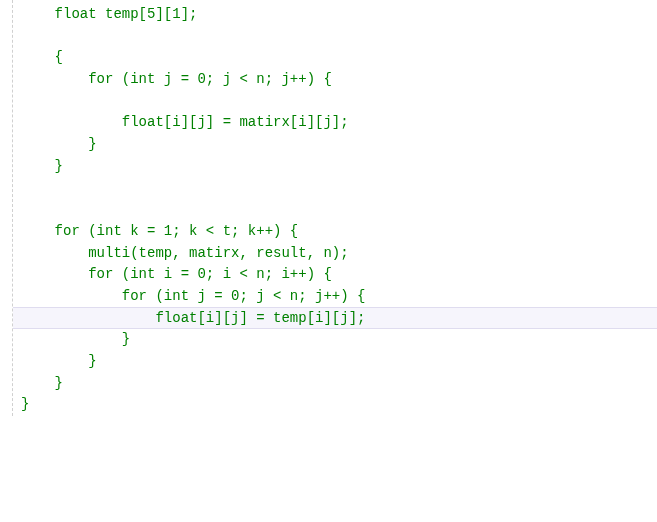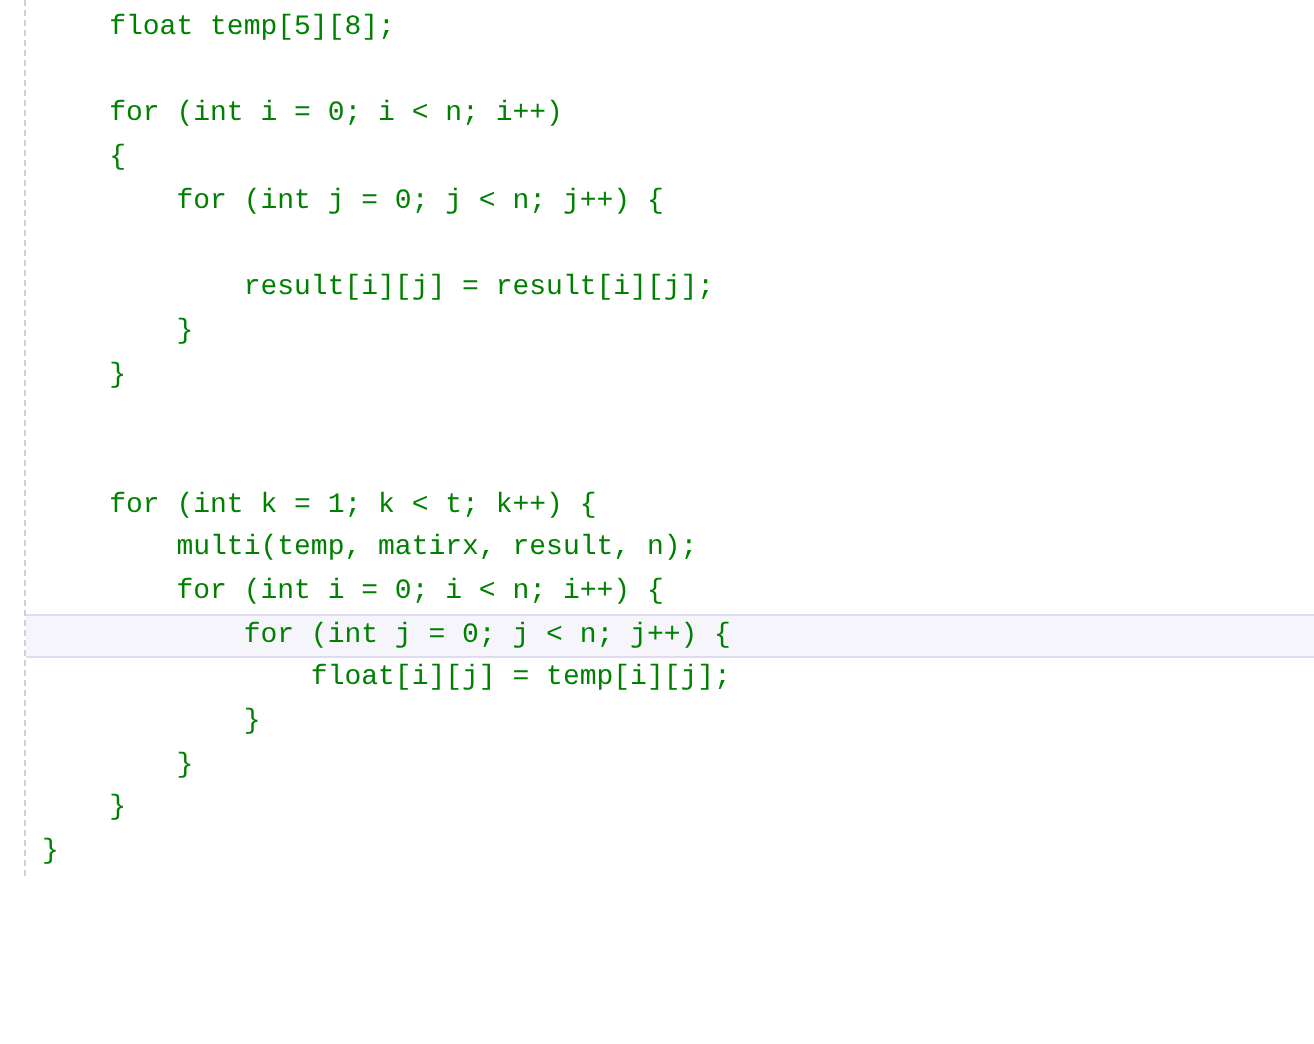--- a/index.html
+++ b/index.html
@@ -39,27 +39,26 @@
     z-index: 0;
   }
   .code-lines { position: relative; z-index: 1; }
 </style>
 </head>
 <body>
 
 <div class="code-container">
   <div class="highlight-row" id="hl" style="top: 306.8px;"></div>
   <div class="code-lines" id="code-lines">
-      <div class="line">    float temp[5][8];</div>
+      <div class="line">    float temp[5][1];</div>
       <div class="line blank"></div>
-      <div class="line">    for (int i = 0; i &lt; n; i++)</div>
       <div class="line">    {</div>
       <div class="line">        for (int j = 0; j &lt; n; j++) {</div>
       <div class="line blank"></div>
-      <div class="line">            result[i][j] = result[i][j];</div>
+      <div class="line">            float[i][j] = matirx[i][j];</div>
       <div class="line">        }</div>
       <div class="line">    }</div>
       <div class="line blank"></div>
       <div class="line blank"></div>
       <div class="line">    for (int k = 1; k &lt; t; k++) {</div>
       <div class="line">        multi(temp, matirx, result, n);</div>
       <div class="line">        for (int i = 0; i &lt; n; i++) {</div>
       <div class="line">            for (int j = 0; j &lt; n; j++) {</div>
       <div class="line">                float[i][j] = temp[i][j];</div>
       <div class="line">            }</div>

